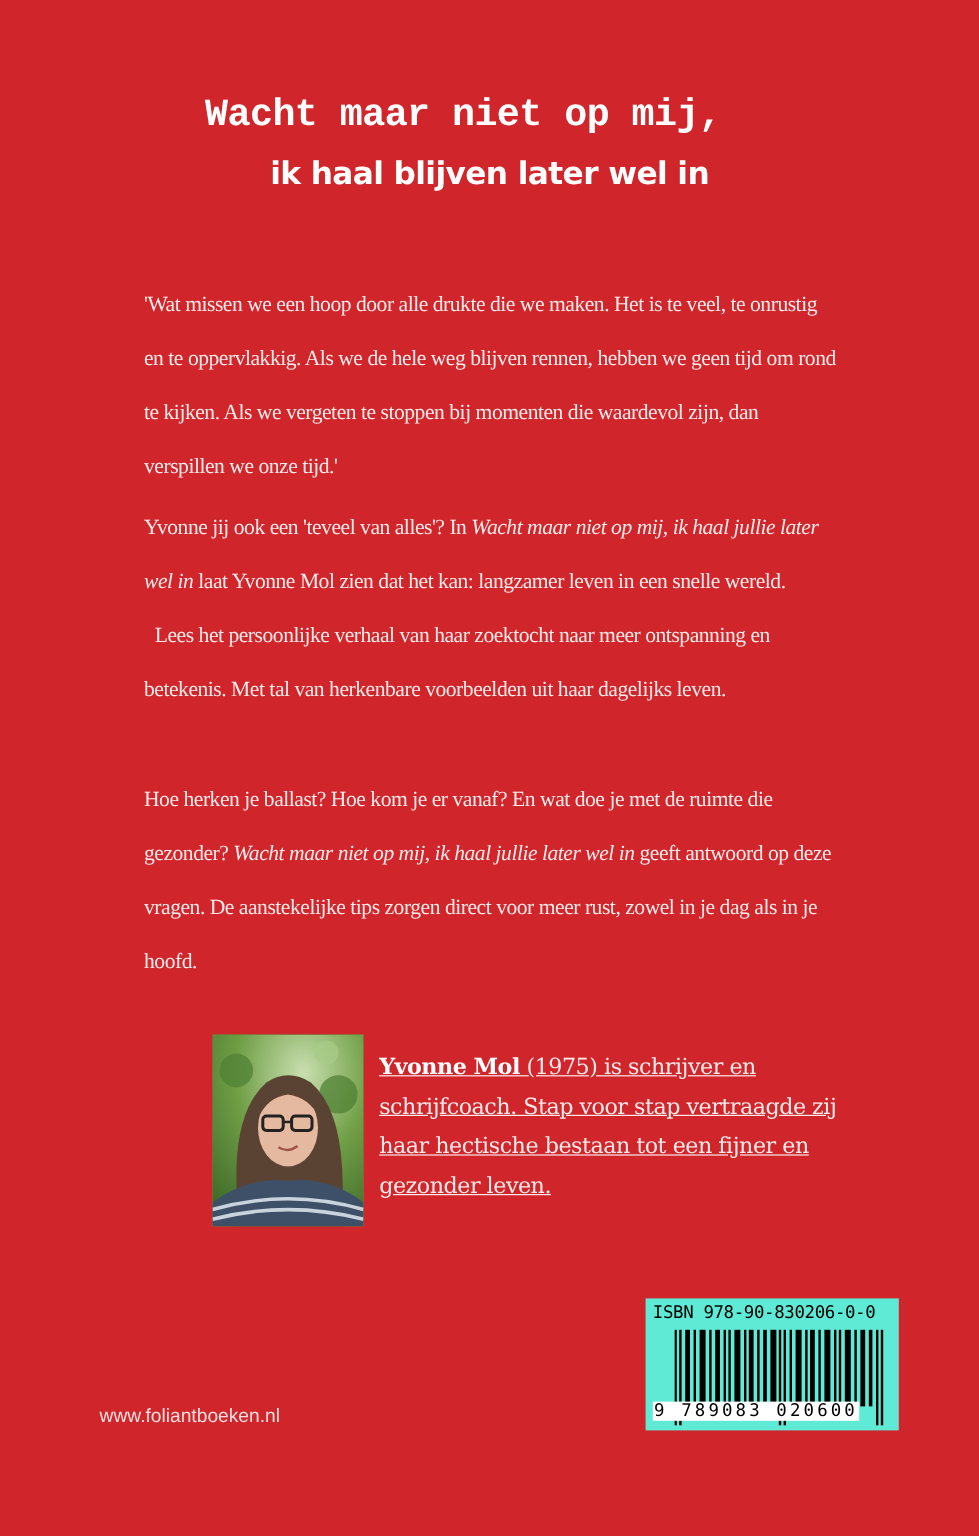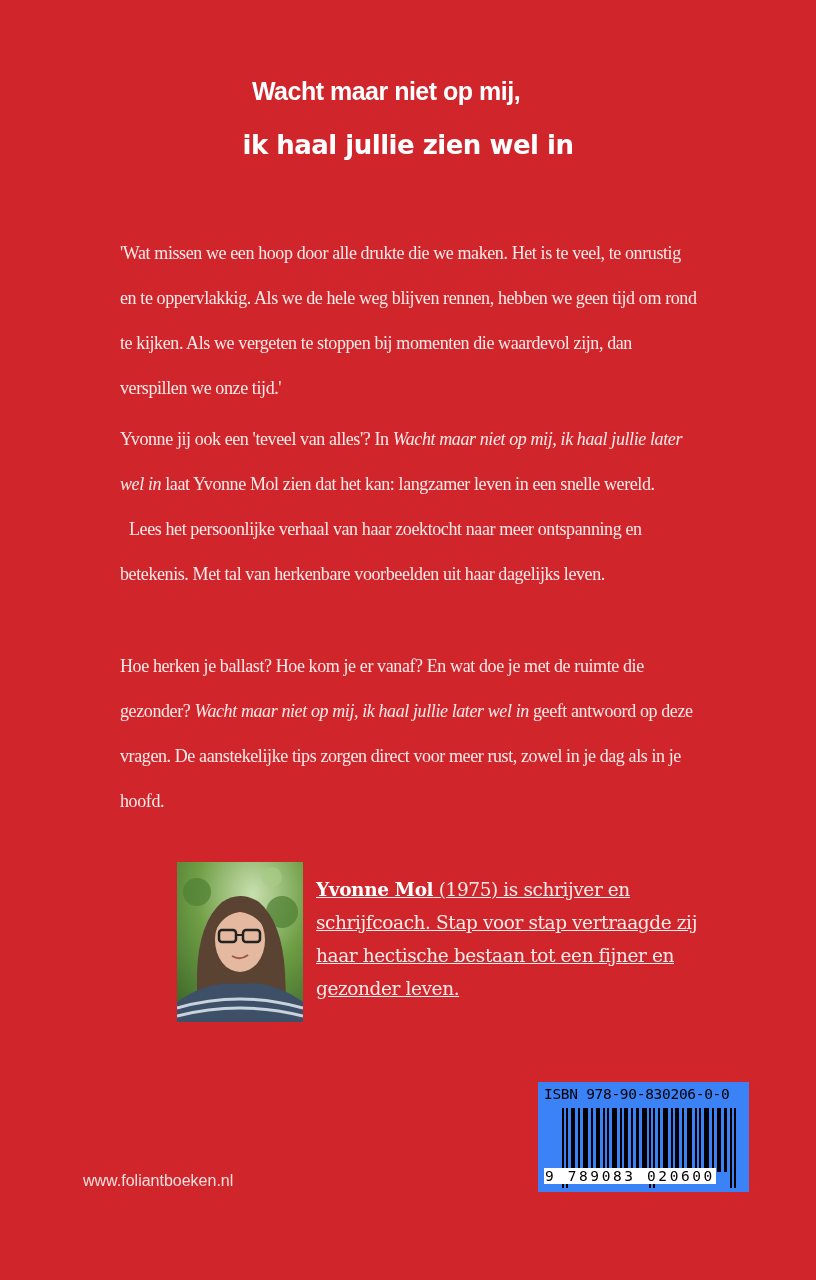--- a/index.html
+++ b/index.html
@@ -1,38 +1,38 @@
 <!DOCTYPE html>
 <html><head>
 <meta charset="utf-8">
 <style>
   html,body{margin:0;padding:0;}
   body{width:816px;height:1280px;background:#d0262b;position:relative;overflow:hidden;color:#fff;}
-  .title1{position:absolute;left:0;width:772px;top:77px;text-align:center;font-family:Liberation Sans, sans-serif;font-weight:bold;font-size:25px;color:#fff;letter-spacing:-0.5px;}
+  .title1{position:absolute;left:0;width:772px;top:77px;text-align:center;font-family:Liberation Mono, monospace;font-weight:bold;font-size:32px;color:#fff;letter-spacing:-0.5px;}
   .title2{position:absolute;left:0;width:816px;top:130px;text-align:center;font-family:"DejaVu Sans",sans-serif;font-weight:bold;font-size:26px;color:#fff;letter-spacing:-0.5px;}
   .para{position:absolute;left:120px;width:580px;font-family:Liberation Serif, serif;font-size:18px;line-height:45px;color:#fbeaea;letter-spacing:-0.4px;}
   .para i{font-style:italic;}
   .p1{top:231px;}
   .p2{top:417px;}
   .p3{top:644px;}
   .photo{position:absolute;left:177px;top:862px;width:126px;height:160px;overflow:hidden;background:#5f8b3c;}
   .bio{position:absolute;left:316px;top:873px;width:420px;font-family:"DejaVu Serif",serif;font-size:18.5px;line-height:33px;color:#fbeaea;letter-spacing:-0.4px;text-decoration:underline;}
   .bio b{font-weight:bold;color:#fff;}
-  .barcode-box{position:absolute;left:538px;top:1082px;width:211px;height:110px;background:#3b82f6;}
+  .barcode-box{position:absolute;left:538px;top:1082px;width:211px;height:110px;background:#5eead4;}
   .isbn-top{position:absolute;left:6px;top:4px;font-family:"DejaVu Sans Mono",monospace;font-size:14.5px;color:#000;letter-spacing:-0.3px;white-space:nowrap;}
   .bars{position:absolute;left:24px;top:26px;width:178px;height:80px;}
   .isbn-bottom{position:absolute;left:6px;top:86px;width:200px;font-family:"DejaVu Sans Mono",monospace;font-size:14.5px;color:#000;letter-spacing:2.6px;white-space:nowrap;}
   .isbn-bottom span{background:#fff;padding:0 1px;text-align:right;}
   .site{position:absolute;left:83px;top:1172px;font-family:"Liberation Sans",sans-serif;font-size:16px;color:#f6dede;}
 </style>
 </head>
 <body>
 
 <div class="title1">Wacht maar niet op mij,</div>
-<div class="title2">ik haal jullie zien wel in</div>
+<div class="title2">ik haal blijven later wel in</div>
 
 <div class="para p1">'Wat missen we een hoop door alle drukte die we maken. Het is te veel, te onrustig en te oppervlakkig. Als we de hele weg blijven rennen, hebben we geen tijd om rond te kijken. Als we vergeten te stoppen bij momenten die waardevol zijn, dan verspillen we onze tijd.'</div>
 
 <div class="para p2">
   <span>Yvonne jij ook een 'teveel van alles'? In </span><i>Wacht maar niet op mij, ik haal jullie later wel in</i><span> laat Yvonne Mol zien dat het kan: langzamer leven in een snelle wereld.</span><br>
   <span style="padding-left:9px">Lees het persoonlijke verhaal van haar zoektocht naar meer ontspanning en betekenis. Met tal van herkenbare voorbeelden uit haar dagelijks leven.</span>
 </div>
 
 <div class="para p3">
   <span>Hoe herken je ballast? Hoe kom je er vanaf? En wat doe je met de ruimte die gezonder? </span><i>Wacht maar niet op mij, ik haal jullie later wel in</i><span> geeft antwoord op deze vragen. De aanstekelijke tips zorgen direct voor meer rust, zowel in je dag als in je hoofd.</span>

